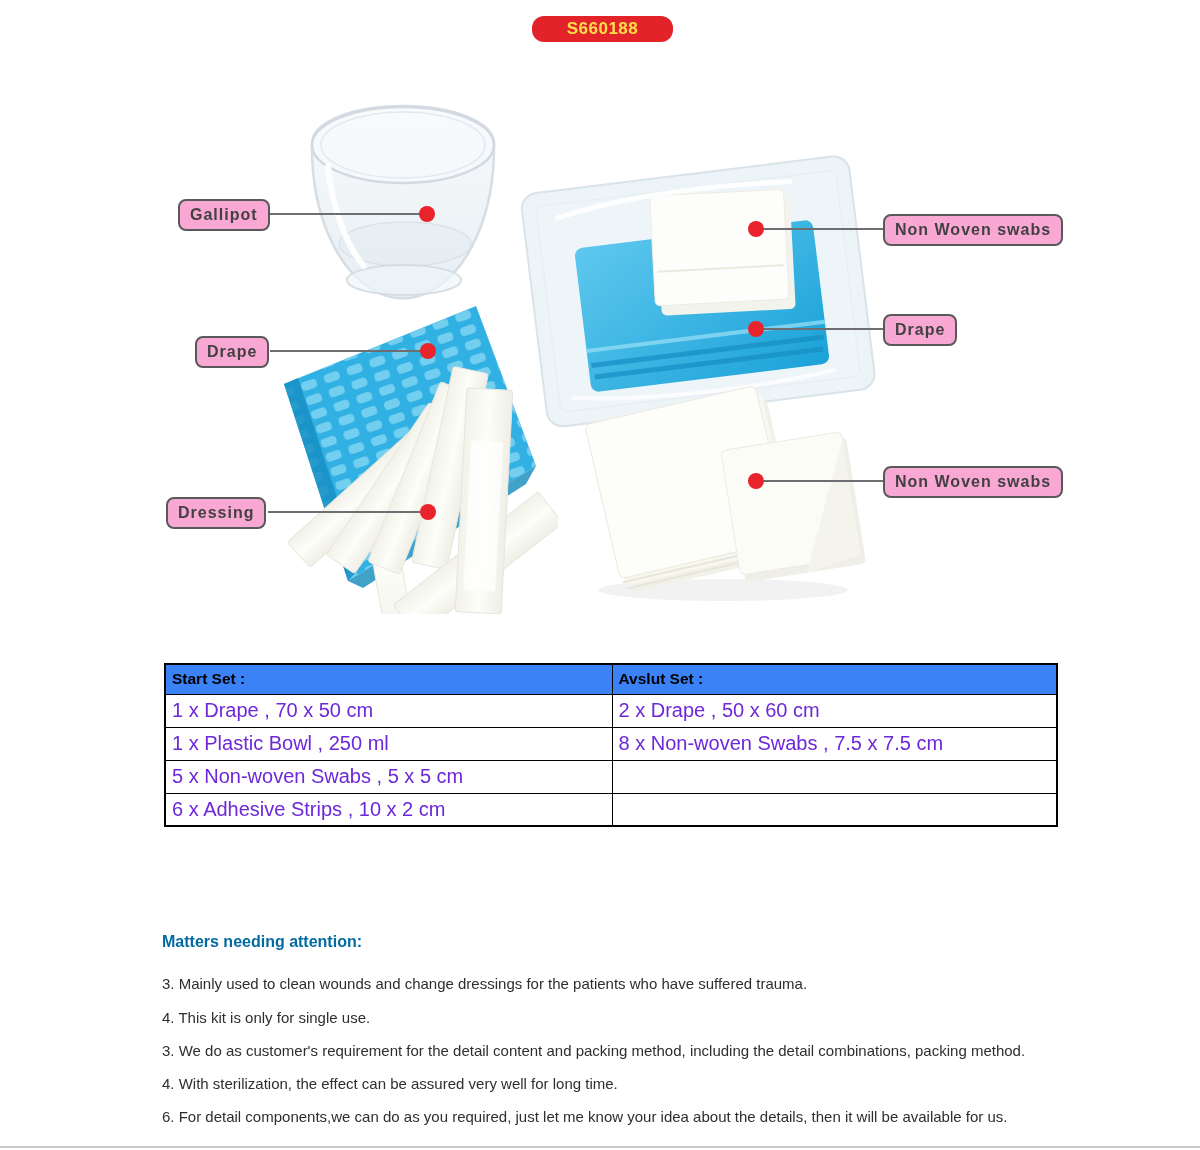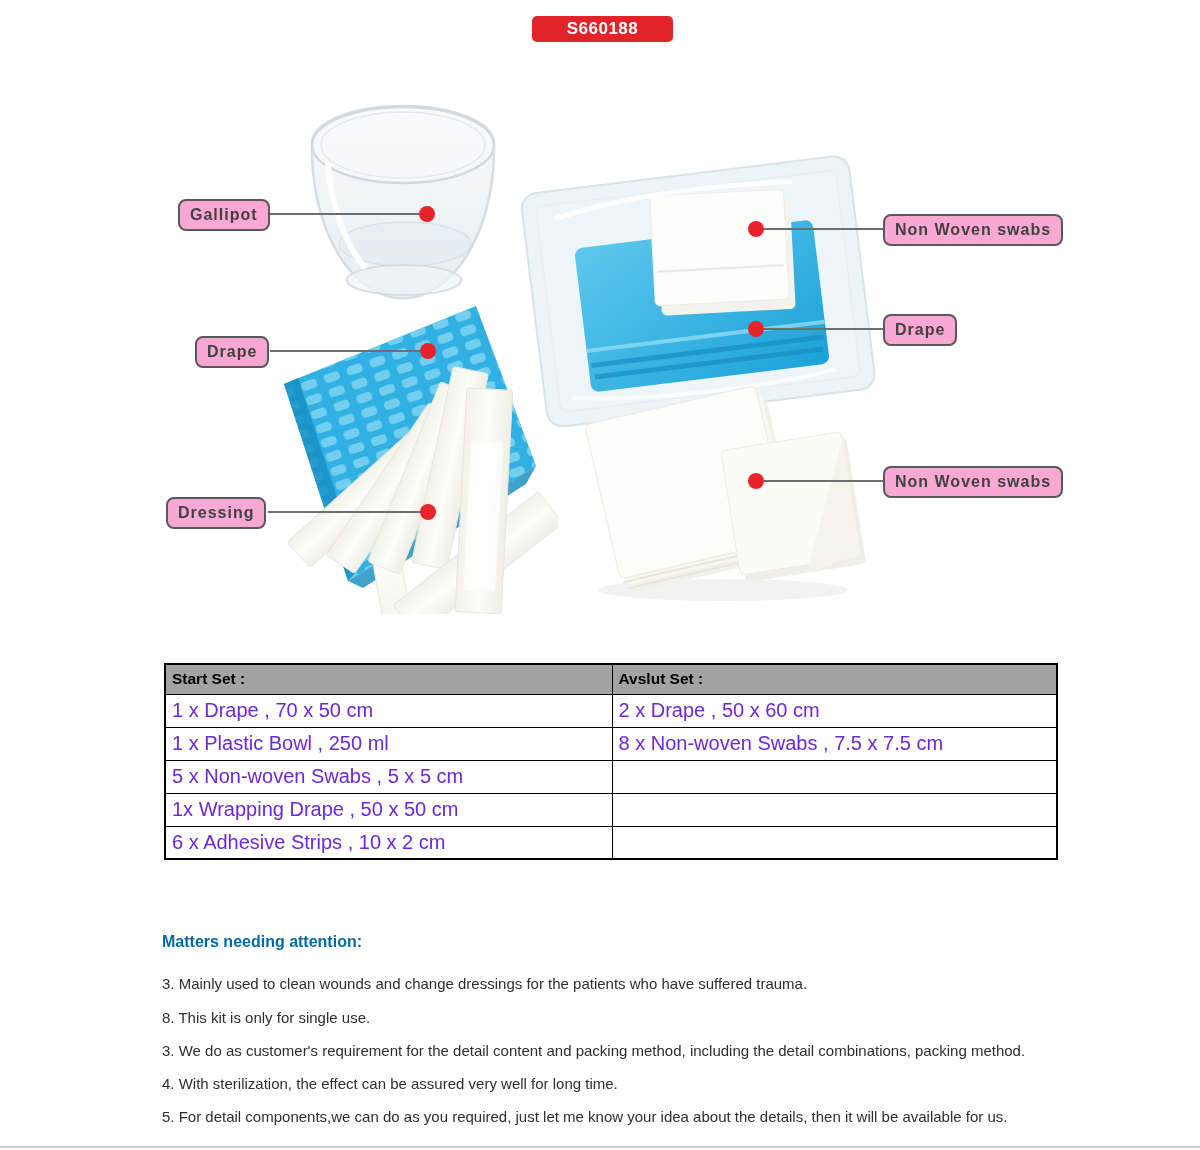--- a/index.html
+++ b/index.html
@@ -3,41 +3,41 @@
 <meta charset="utf-8">
 <style>
   * { margin:0; padding:0; box-sizing:border-box; }
   html,body { background:#ffffff; }
   body {
     width:1200px; height:1150px; position:relative; overflow:hidden;
     font-family:"Liberation Sans", sans-serif;
   }
   .badge {
     position:absolute; left:532px; top:16px; width:141px; height:26px;
-    background:#e2232a; color:#ffffff; font-weight:bold; font-size:17px;
-    text-align:center; line-height:26px; border-radius:5px; letter-spacing:.5px; z-index:5;
+    background:#e2232a; color:#fde047; font-weight:bold; font-size:17px;
+    text-align:center; line-height:26px; border-radius:12px; letter-spacing:.5px; z-index:5;
   }
   .photo { position:absolute; z-index:1; }
   .cline { position:absolute; height:2px; background:#6d6e71; z-index:2; }
   .cdot  { position:absolute; width:16px; height:16px; border-radius:50%; background:#e8232b; z-index:3; }
   .callout {
     position:absolute; background:#f9a8d4; border:2px solid #58595b; border-radius:8px;
     padding:2px 10px; font-size:16px; font-weight:bold; color:#414042;
     letter-spacing:1px; white-space:nowrap; z-index:4; line-height:24px;
   }
   .spec-table {
     position:absolute; left:164px; top:663px; width:892px;
     border-collapse:collapse; table-layout:fixed; border:2px solid #000; z-index:2;
   }
   .spec-table th, .spec-table td {
     border:1px solid #000; font-size:20px; color:#6d28d9;
     padding:0 6px; height:33px; vertical-align:middle; text-align:left;
     overflow:hidden; white-space:nowrap;
   }
-  .spec-table th { background:#a3a3a3; height:30px; font-size:15.5px; font-weight:bold; color:#000; }
+  .spec-table th { background:#3b82f6; height:30px; font-size:15.5px; font-weight:bold; color:#000; }
   .attention-heading {
     position:absolute; left:162px; top:933px; font-size:16px; font-weight:bold; color:#0369a1; z-index:2;
   }
   .attention-item { position:absolute; left:162px; font-size:15px; color:#2e2e2e; z-index:2; }
   .bottom-rule { position:absolute; left:0; top:1146px; width:1200px; height:2px; background:#cacaca; }
 </style>
 </head>
 <body>
 
 <div class="badge">S660188</div>
@@ -168,30 +168,26 @@
     </tr>
     <tr>
       <td>1 x Plastic Bowl , 250 ml</td>
       <td>8 x Non-woven Swabs , 7.5 x 7.5 cm</td>
     </tr>
     <tr>
       <td>5 x Non-woven Swabs , 5 x 5 cm</td>
       <td></td>
     </tr>
     <tr>
-      <td>1x Wrapping Drape , 50 x 50 cm</td>
-      <td></td>
-    </tr>
-    <tr>
       <td>6 x  Adhesive Strips , 10 x 2 cm</td>
       <td></td>
     </tr>
   </tbody>
 </table>
 
 <div class="attention-heading">Matters needing attention:</div>
 <div class="attention-item" style="top:975px;">3. Mainly used to clean wounds and change dressings for the patients who have suffered trauma.</div>
-<div class="attention-item" style="top:1009px;">8. This kit is only for single use.</div>
+<div class="attention-item" style="top:1009px;">4. This kit is only for single use.</div>
 <div class="attention-item" style="top:1042px;">3. We do as customer's requirement for the detail content and packing method, including the detail combinations, packing method.</div>
 <div class="attention-item" style="top:1075px;">4. With sterilization, the effect can be assured very well for long time.</div>
-<div class="attention-item" style="top:1108px;">5. For detail components,we can do as you required, just let me know your idea about the details, then it will be available for us.</div>
+<div class="attention-item" style="top:1108px;">6. For detail components,we can do as you required, just let me know your idea about the details, then it will be available for us.</div>
 
 <div class="bottom-rule"></div>
 
 </body></html>

